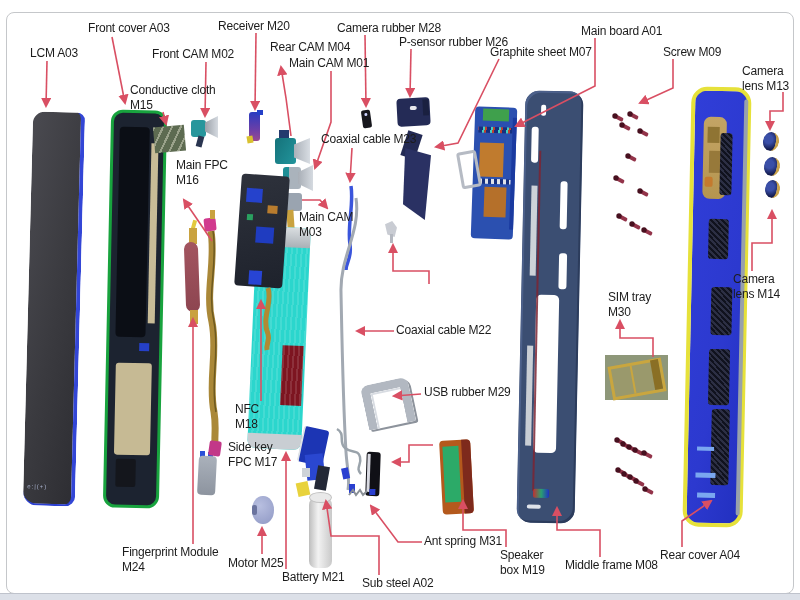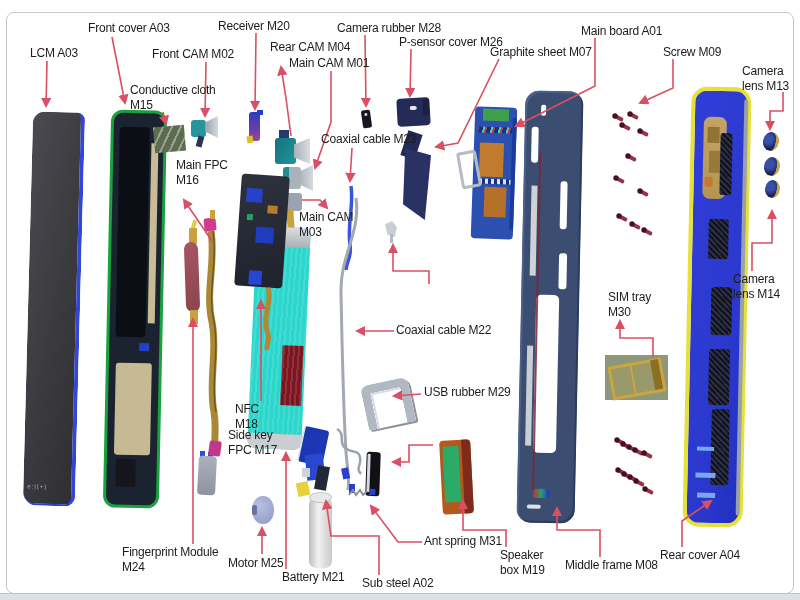--- a/index.html
+++ b/index.html
@@ -297,36 +297,36 @@
 
   <div class="lbl" style="left:30px;top:46px">LCM A03</div>
   <div class="lbl" style="left:88px;top:21px">Front cover A03</div>
   <div class="lbl" style="left:152px;top:47px">Front CAM M02</div>
   <div class="lbl" style="left:130px;top:83px">Conductive cloth
 M15</div>
   <div class="lbl" style="left:218px;top:19px">Receiver M20</div>
   <div class="lbl" style="left:270px;top:40px">Rear CAM M04</div>
   <div class="lbl" style="left:289px;top:56px">Main CAM M01</div>
   <div class="lbl" style="left:337px;top:21px">Camera rubber M28</div>
-  <div class="lbl" style="left:399px;top:35px">P-sensor cover M26</div>
+  <div class="lbl" style="left:399px;top:35px">P-sensor rubber M26</div>
   <div class="lbl" style="left:490px;top:45px">Graphite sheet M07</div>
   <div class="lbl" style="left:581px;top:24px">Main board A01</div>
   <div class="lbl" style="left:663px;top:45px">Screw M09</div>
   <div class="lbl" style="left:742px;top:64px">Camera
 lens M13</div>
   <div class="lbl" style="left:321px;top:132px">Coaxial cable M23</div>
   <div class="lbl" style="left:176px;top:158px">Main FPC
 M16</div>
   <div class="lbl" style="left:299px;top:210px">Main CAM
 M03</div>
   <div class="lbl" style="left:396px;top:323px">Coaxial cable M22</div>
   <div class="lbl" style="left:424px;top:385px">USB rubber M29</div>
   <div class="lbl" style="left:235px;top:402px">NFC
 M18</div>
-  <div class="lbl" style="left:228px;top:428px">Side key
+  <div class="lbl" style="left:228px;top:440px">Side key
 FPC M17</div>
   <div class="lbl" style="left:608px;top:290px">SIM tray
 M30</div>
   <div class="lbl" style="left:733px;top:272px">Camera
 lens M14</div>
   <div class="lbl" style="left:122px;top:545px">Fingerprint Module
 M24</div>
   <div class="lbl" style="left:228px;top:556px">Motor M25</div>
   <div class="lbl" style="left:282px;top:570px">Battery M21</div>
   <div class="lbl" style="left:362px;top:576px">Sub steel A02</div>

